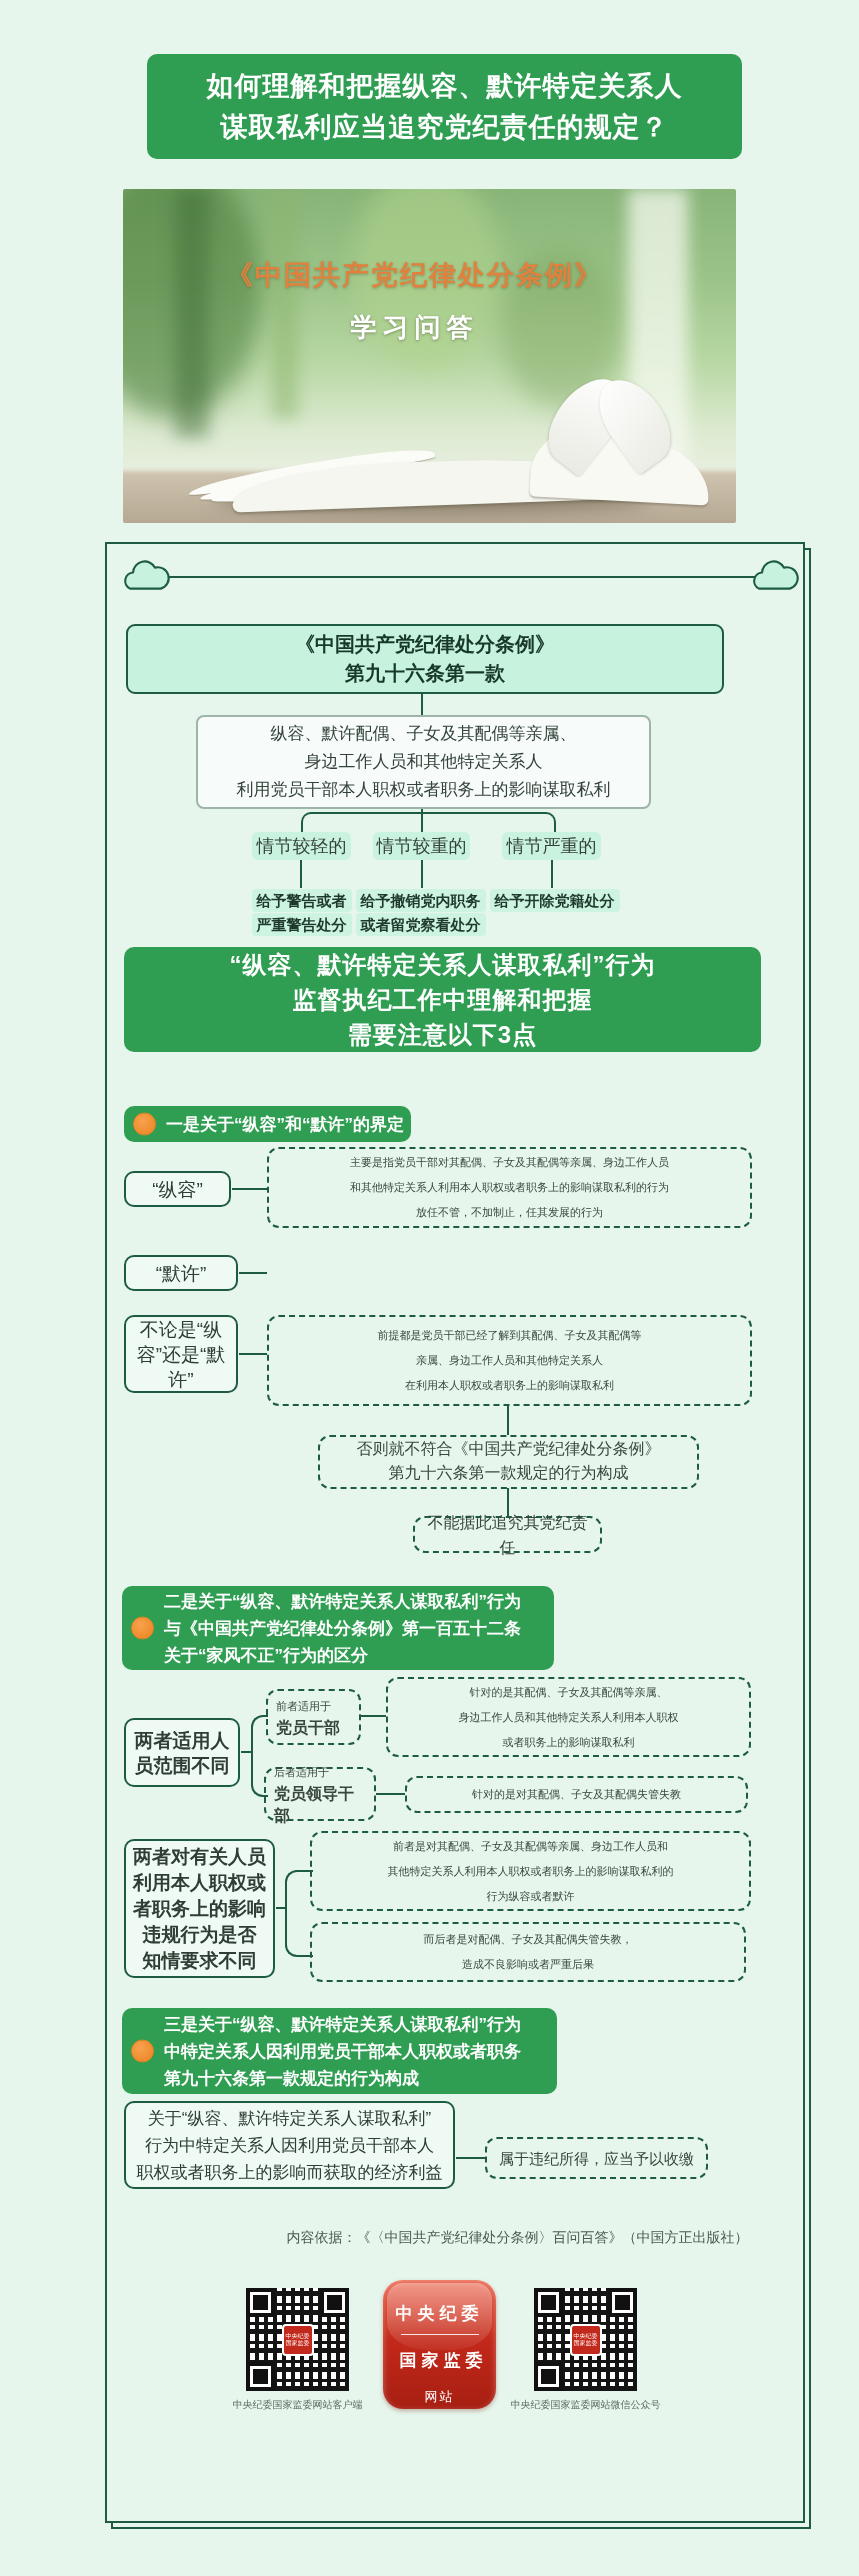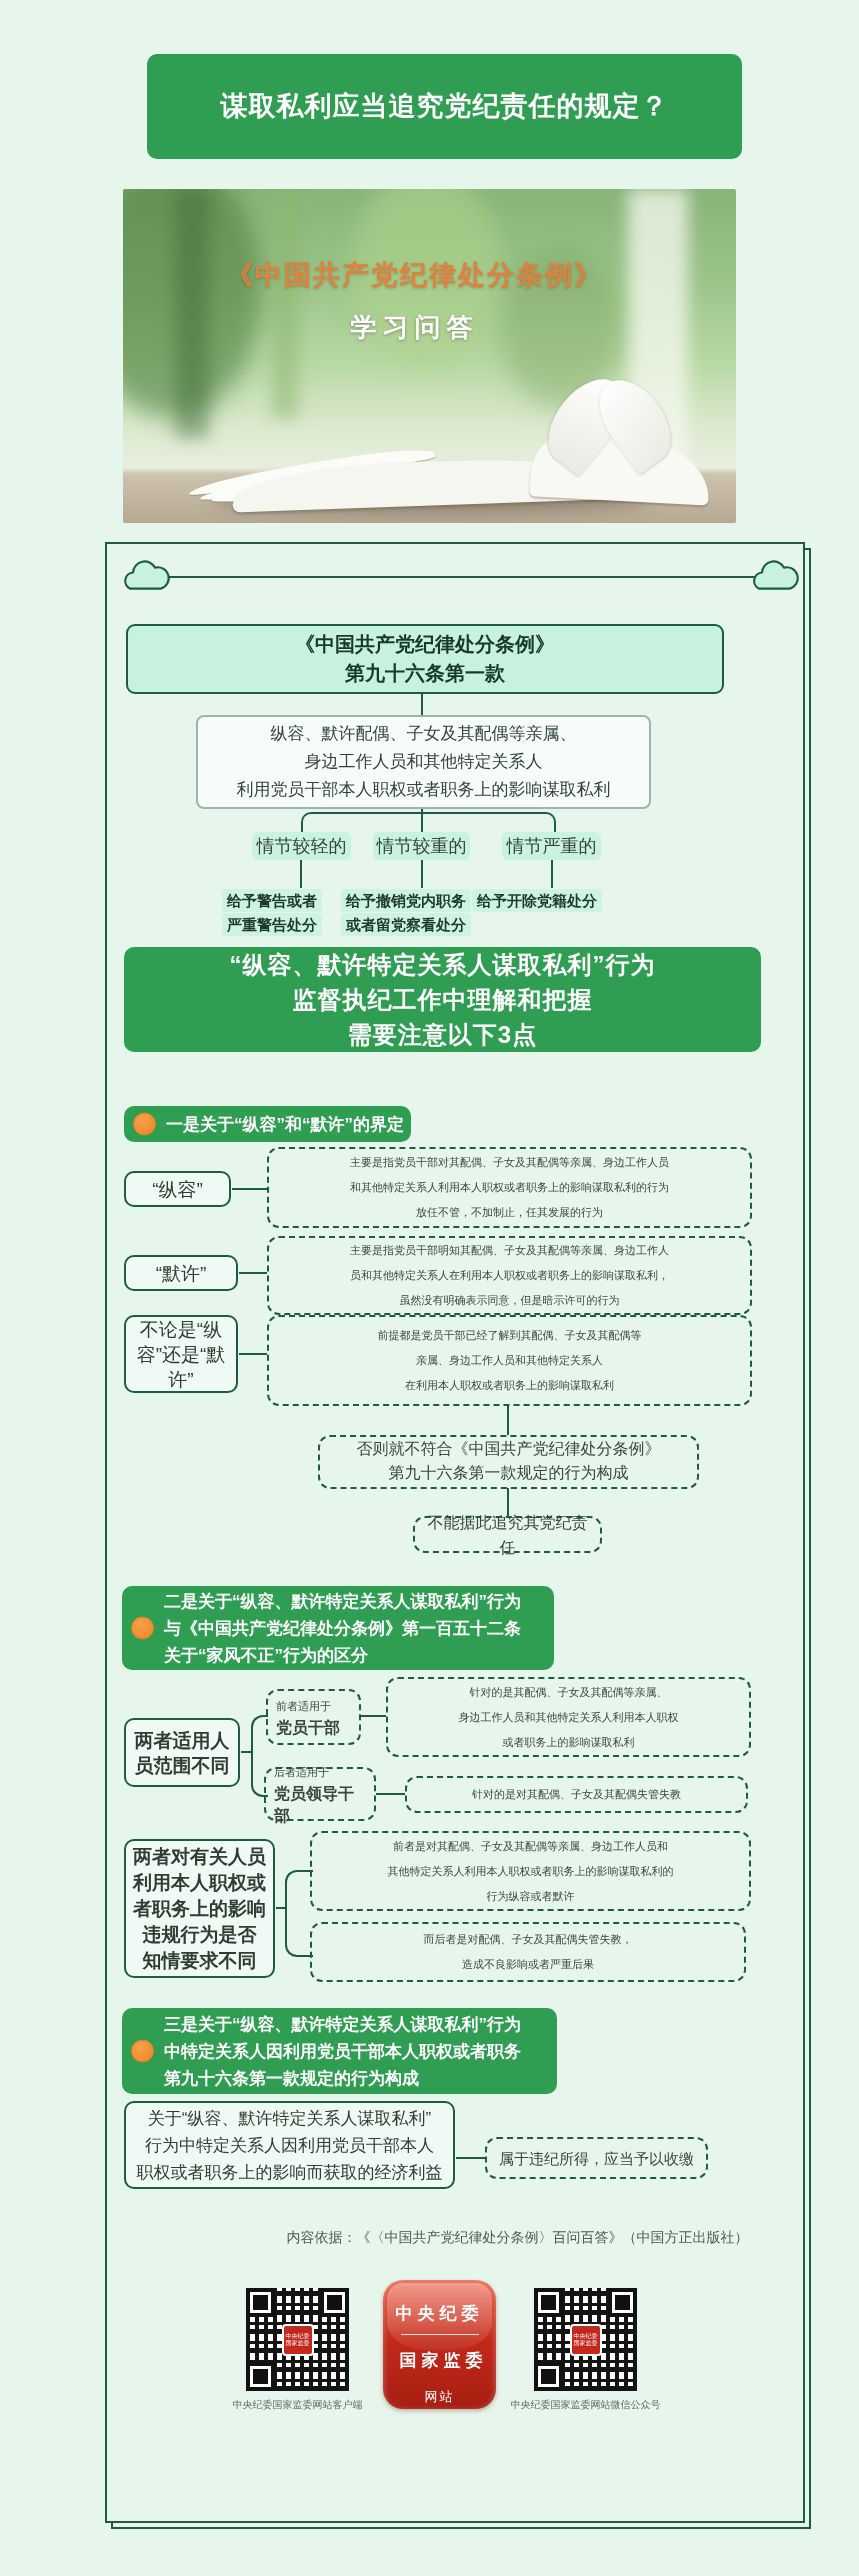--- a/index.html
+++ b/index.html
@@ -46,21 +46,21 @@
     border-radius:12px 0 0 12px;z-index:2;}
   
   .green-fill-box{background:#c7f2dd;border:2px solid #1d5c43;border-radius:9px;z-index:3;
     display:flex;flex-direction:column;justify-content:center;align-items:center;}
   .green-fill-box .line{color:#17382b;font-weight:bold;font-size:20px;line-height:29px;text-align:center;}
   .white-box{background:#f7fcfa;border:2px solid #9db4a8;border-radius:8px;z-index:3;
     display:flex;flex-direction:column;justify-content:center;align-items:center;}
   .white-box .line{color:#33423a;font-size:17px;line-height:28px;text-align:center;}
   .pill{background:#c9f3de;border-radius:6px;z-index:3;display:flex;justify-content:center;align-items:center;
     color:#35423b;font-size:18px;}
-  .penalty{z-index:3;}
+  .penalty{z-index:3;text-align:center;}
   .penalty .pline{display:block;line-height:24px;}
   .penalty .pbg{display:inline-block;background:#cdf4e0;border-radius:4px;padding:0 5px;
     color:#1f3a2c;font-weight:bold;font-size:15px;line-height:23px;}
   .big-green{background:#2f9e52;border-radius:10px;z-index:3;display:flex;flex-direction:column;
     justify-content:center;align-items:center;}
   .big-green .line{color:#fff;font-weight:bold;font-size:24px;line-height:35px;text-align:center;letter-spacing:1px;}
   .sec-header{background:#2f9e52;border-radius:10px;z-index:3;display:flex;flex-direction:column;
     justify-content:center;padding-left:42px;box-sizing:border-box;}
   .sec-header .line{color:#fff;font-weight:bold;font-size:17px;line-height:27px;text-align:left;}
   .orange-dot{position:absolute;left:9px;top:50%;transform:translateY(-50%);width:21px;height:21px;
@@ -97,20 +97,21 @@
   .badge .b-div{position:relative;width:78px;height:1px;background:rgba(255,255,255,.85);margin:9px auto 0;}
   .badge .b3{font-size:13px;margin-top:16px;letter-spacing:2px;font-weight:normal;}
   .qr-caption{z-index:3;text-align:center;color:#5d6a61;font-size:10px;}
 </style>
 </head>
 <body>
 
 <div id="canvas">
 
   <div class="abs title-box">
+    <div class="t-line">如何理解和把握纵容、默许特定关系人</div>
     <div class="t-line">谋取私利应当追究党纪责任的规定？</div>
   </div>
 
   <div class="abs hero">
     <div class="bokeh" style="left:-40px;top:-30px;width:179px;height:259px;background:rgba(70,120,55,.55);"></div>
     <div class="trunk" style="left:52px;top:0;width:34px;height:249px;background:rgba(60,105,50,.45);"></div>
     <div class="trunk" style="left:149px;top:0;width:26px;height:229px;background:rgba(140,180,110,.55);"></div>
     <div class="bokeh" style="left:229px;top:-20px;width:149px;height:199px;background:rgba(175,210,140,.6);"></div>
     <div class="trunk" style="left:505px;top:0;width:60px;height:279px;background:rgba(245,250,240,.75);"></div>
     <div class="bokeh" style="left:378px;top:60px;width:119px;height:159px;background:rgba(120,160,90,.4);"></div>
@@ -201,25 +202,20 @@
   <div class="abs dashed-box" style="left:267px;top:1147px;width:485px;height:81px;">
     <div class="line">主要是指党员干部对其配偶、子女及其配偶等亲属、身边工作人员</div>
     <div class="line">和其他特定关系人利用本人职权或者职务上的影响谋取私利的行为</div>
     <div class="line">放任不管，不加制止，任其发展的行为</div>
   </div>
 
   <div class="abs hline" style="left:239px;top:1272px;width:28px;"></div>
   <div class="abs solid-node" style="left:124px;top:1255px;width:114px;height:36px;">
     <div class="line">“默许”</div>
   </div>
-  <div class="abs dashed-box" style="left:267px;top:1236px;width:485px;height:79px;">
-    <div class="line">主要是指党员干部明知其配偶、子女及其配偶等亲属、身边工作人</div>
-    <div class="line">员和其他特定关系人在利用本人职权或者职务上的影响谋取私利，</div>
-    <div class="line">虽然没有明确表示同意，但是暗示许可的行为</div>
-  </div>
 
   <div class="abs hline" style="left:239px;top:1353px;width:28px;"></div>
   <div class="abs solid-node" style="left:124px;top:1315px;width:114px;height:78px;">
     <div class="line" style="font-size:19px;line-height:25px;">不论是“纵容”还是“默许”</div>
   </div>
   <div class="abs dashed-box" style="left:267px;top:1315px;width:485px;height:91px;">
     <div class="line">前提都是党员干部已经了解到其配偶、子女及其配偶等</div>
     <div class="line">亲属、身边工作人员和其他特定关系人</div>
     <div class="line">在利用本人职权或者职务上的影响谋取私利</div>
   </div>

